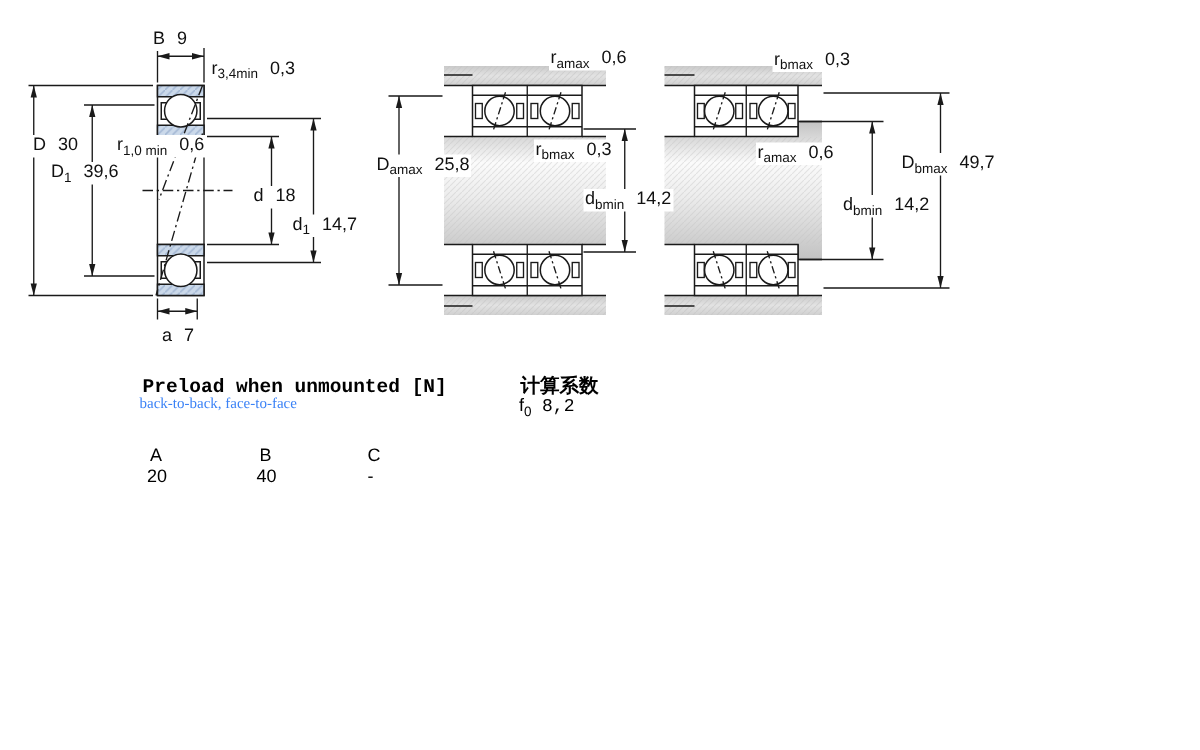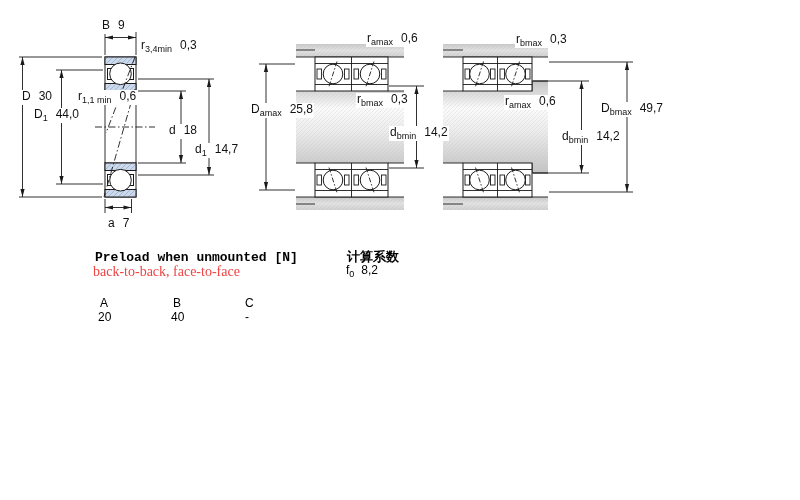--- a/index.html
+++ b/index.html
@@ -6,26 +6,26 @@
   body{width:800px;height:500px;background:#fff;position:relative;overflow:hidden;
        font-family:"Liberation Sans",sans-serif;color:#111;}
   .stage{position:absolute;left:0;top:0;width:800px;height:500px;}
   svg{position:absolute;left:0;top:0;}
   .dim{position:absolute;font-size:12px;line-height:1.15;white-space:nowrap;
        background:#fff;padding:0 1px;color:#111;}
   .dim sub{font-size:9px;line-height:1;vertical-align:-3px;}
   .dim .val{margin-left:8px;}
   .serif-bold{position:absolute;font-family:Liberation Mono, monospace;font-weight:bold;
        font-size:13px;line-height:1.1;white-space:nowrap;color:#000;}
-  .serif{position:absolute;font-family:"Liberation Serif",serif;font-size:14px;
-       line-height:1.1;white-space:nowrap;color:#ef4444;}
+  .serif{position:absolute;font-family:"Liberation Serif",serif;font-size:10px;
+       line-height:1.1;white-space:nowrap;color:#3b82f6;}
   .cell{position:absolute;font-size:12px;line-height:1.1;white-space:nowrap;color:#000;}
   .fsub{position:absolute;font-size:12px;line-height:1.15;white-space:nowrap;color:#000;}
   .fsub sub{font-size:9px;vertical-align:-3px;}
-  .fsub .val{margin-left:7px;}
+  .fsub .val{margin-left:7px;font-family:Liberation Mono, monospace;}
 </style>
 </head>
 <body>
 
 <div class="stage">
 
 <svg width="800" height="500" viewBox="0 0 800 500">
   <defs>
     <pattern id="bluehatch" width="5" height="5" patternUnits="userSpaceOnUse">
       <rect width="5" height="5" fill="#cbd9ea"></rect>
@@ -172,22 +172,22 @@
 
     <path stroke-width="0.9" d="M549,62 H633 M549,192 H633 M627,62 V192"></path>
     <polygon points="627,62 624.9,70 629.1,70" fill="#1a1a1a" stroke="none"></polygon>
     <polygon points="627,192 624.9,184 629.1,184" fill="#1a1a1a" stroke="none"></polygon>
   </g>
 </svg>
 
   <span class="dim" style="left:101px;top:19px"><span>B</span><sub></sub><span class="val">9</span></span>
   <span class="dim" style="left:140px;top:39px"><span>r</span><sub>3,4min</sub><span class="val">0,3</span></span>
   <span class="dim" style="left:21px;top:90px"><span>D</span><sub></sub><span class="val">30</span></span>
-  <span class="dim" style="left:33px;top:108px"><span>D</span><sub>1</sub><span class="val">44,0</span></span>
-  <span class="dim" style="left:77px;top:90px"><span>r</span><sub>1,1 min</sub><span class="val">0,6</span></span>
+  <span class="dim" style="left:33px;top:108px"><span>D</span><sub>1</sub><span class="val">39,6</span></span>
+  <span class="dim" style="left:77px;top:90px"><span>r</span><sub>1,0 min</sub><span class="val">0,6</span></span>
   <span class="dim" style="left:168px;top:124px"><span>d</span><sub></sub><span class="val">18</span></span>
   <span class="dim" style="left:194px;top:143px"><span>d</span><sub>1</sub><span class="val">14,7</span></span>
   <span class="dim" style="left:107px;top:217px"><span>a</span><sub></sub><span class="val">7</span></span>
 
   <span class="dim" style="left:366px;top:32px"><span>r</span><sub>amax</sub><span class="val">0,6</span></span>
   <span class="dim" style="left:356px;top:93px"><span>r</span><sub>bmax</sub><span class="val">0,3</span></span>
   <span class="dim" style="left:250px;top:103px"><span>D</span><sub>amax</sub><span class="val">25,8</span></span>
   <span class="dim" style="left:389px;top:126px"><span>d</span><sub>bmin</sub><span class="val">14,2</span></span>
 
   <span class="dim" style="left:515px;top:33px"><span>r</span><sub>bmax</sub><span class="val">0,3</span></span>

